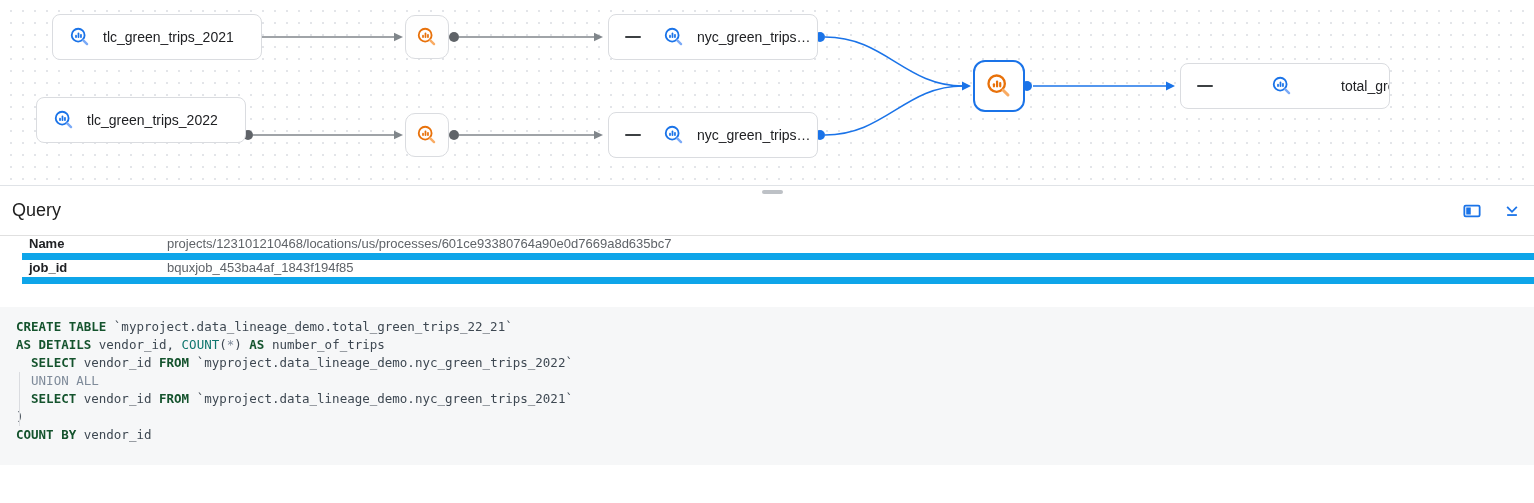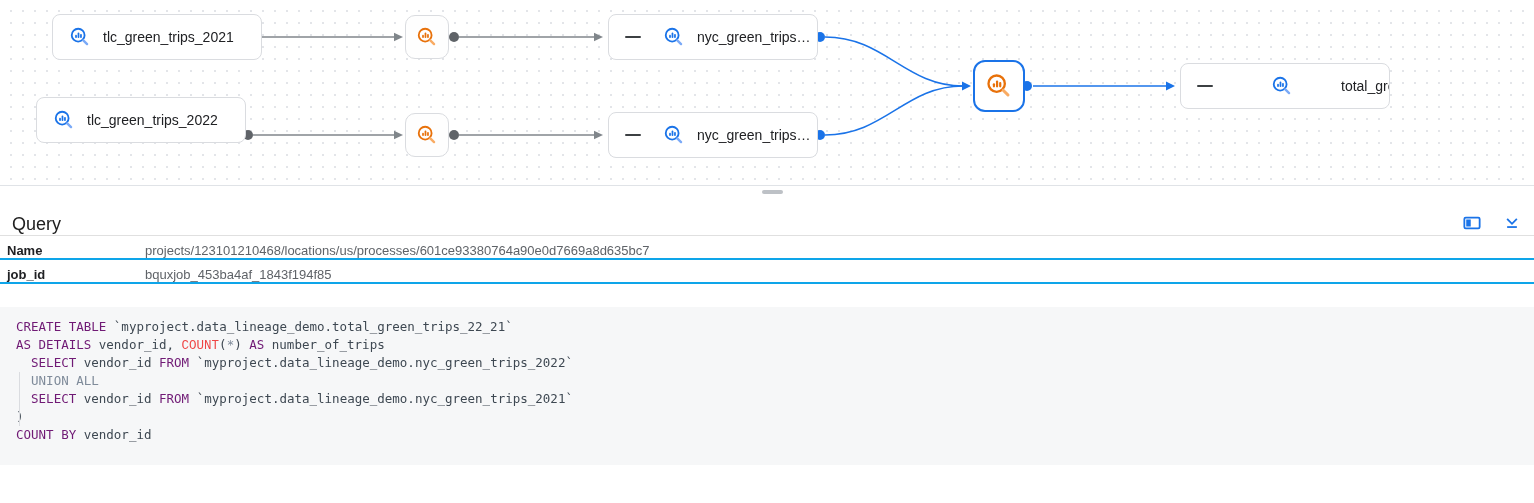--- a/index.html
+++ b/index.html
@@ -52,21 +52,21 @@
   .process-node.selected .bq-icon { width: 28px; height: 28px; }
 
   
   .panel { position: absolute; left: 0; top: 186px; width: 1534px; }
   .resize-handle {
     position: absolute; left: 762px; top: 4px;
     width: 21px; height: 4px; border-radius: 2px;
     background: #bdc1c6; cursor: row-resize;
   }
   .panel-header {
-    height: 50px; display: flex; align-items: flex-end;
+    height: 50px; display: flex; align-items: center;
     padding: 0 10px 0 12px;
     border-bottom: 1px solid #e0e0e0;
   }
   .panel-title { font-size: 18px; color: #212121; font-weight: 400; }
   .header-actions { margin-left: auto; display: flex; align-items: center; gap: 16px; }
   .icon-btn {
     width: 24px; height: 24px; display: flex; align-items: center; justify-content: center;
     background: none; border: none; cursor: pointer;
   }
 
@@ -77,42 +77,42 @@
     letter-spacing: 0.3px; color: #5f6368; cursor: pointer;
   }
   .tab + .tab { margin-left: 13px; }
   .tab.active { color: #1a73e8; }
   .tab.active::after {
     content: ""; position: absolute; left: 7px; right: 2px; bottom: 0;
     height: 3px; background: #1a73e8;
   }
 
   .field-row {
-    display: flex; align-items: flex-end; height: 24px;
-    border-bottom: 2px solid #0ea5e9; font-size: 13px;
+    display: flex; align-items: flex-start; height: 24px;
+    border-bottom: 7px solid #0ea5e9; font-size: 13px; margin-left: 22px;
   }
   .field-label {
     width: 145px; padding-left: 7px; flex: none;
     font-weight: bold; color: #202124;
   }
   .field-value { color: #5f6368; white-space: nowrap; }
 
   
   .code-block {
     position: relative;
     margin-top: 23px;
     width: 1534px; height: 158px;
     background: #f6f7f8;
     padding: 11px 0 0 16px;
     font-family: "DejaVu Sans Mono", "Liberation Mono", monospace;
     font-size: 12.5px; line-height: 18px;
   }
   .code-line { height: 18px; white-space: pre; }
-  .tok-kw    { color: #701a75; }
-  .tok-fn    { color: #ef4444; font-family: Liberation Mono, monospace; }
+  .tok-kw    { color: #14532d; font-weight: bold; }
+  .tok-fn    { color: #0f766e; }
   .tok-muted { color: #7f8b9a; }
   .tok-id    { color: #3e4852; }
   .indent-guide {
     position: absolute; left: 19px; top: 65px;
     width: 1px; height: 54px; background: #dadce0;
   }
 </style>
 </head>
 <body>
 

